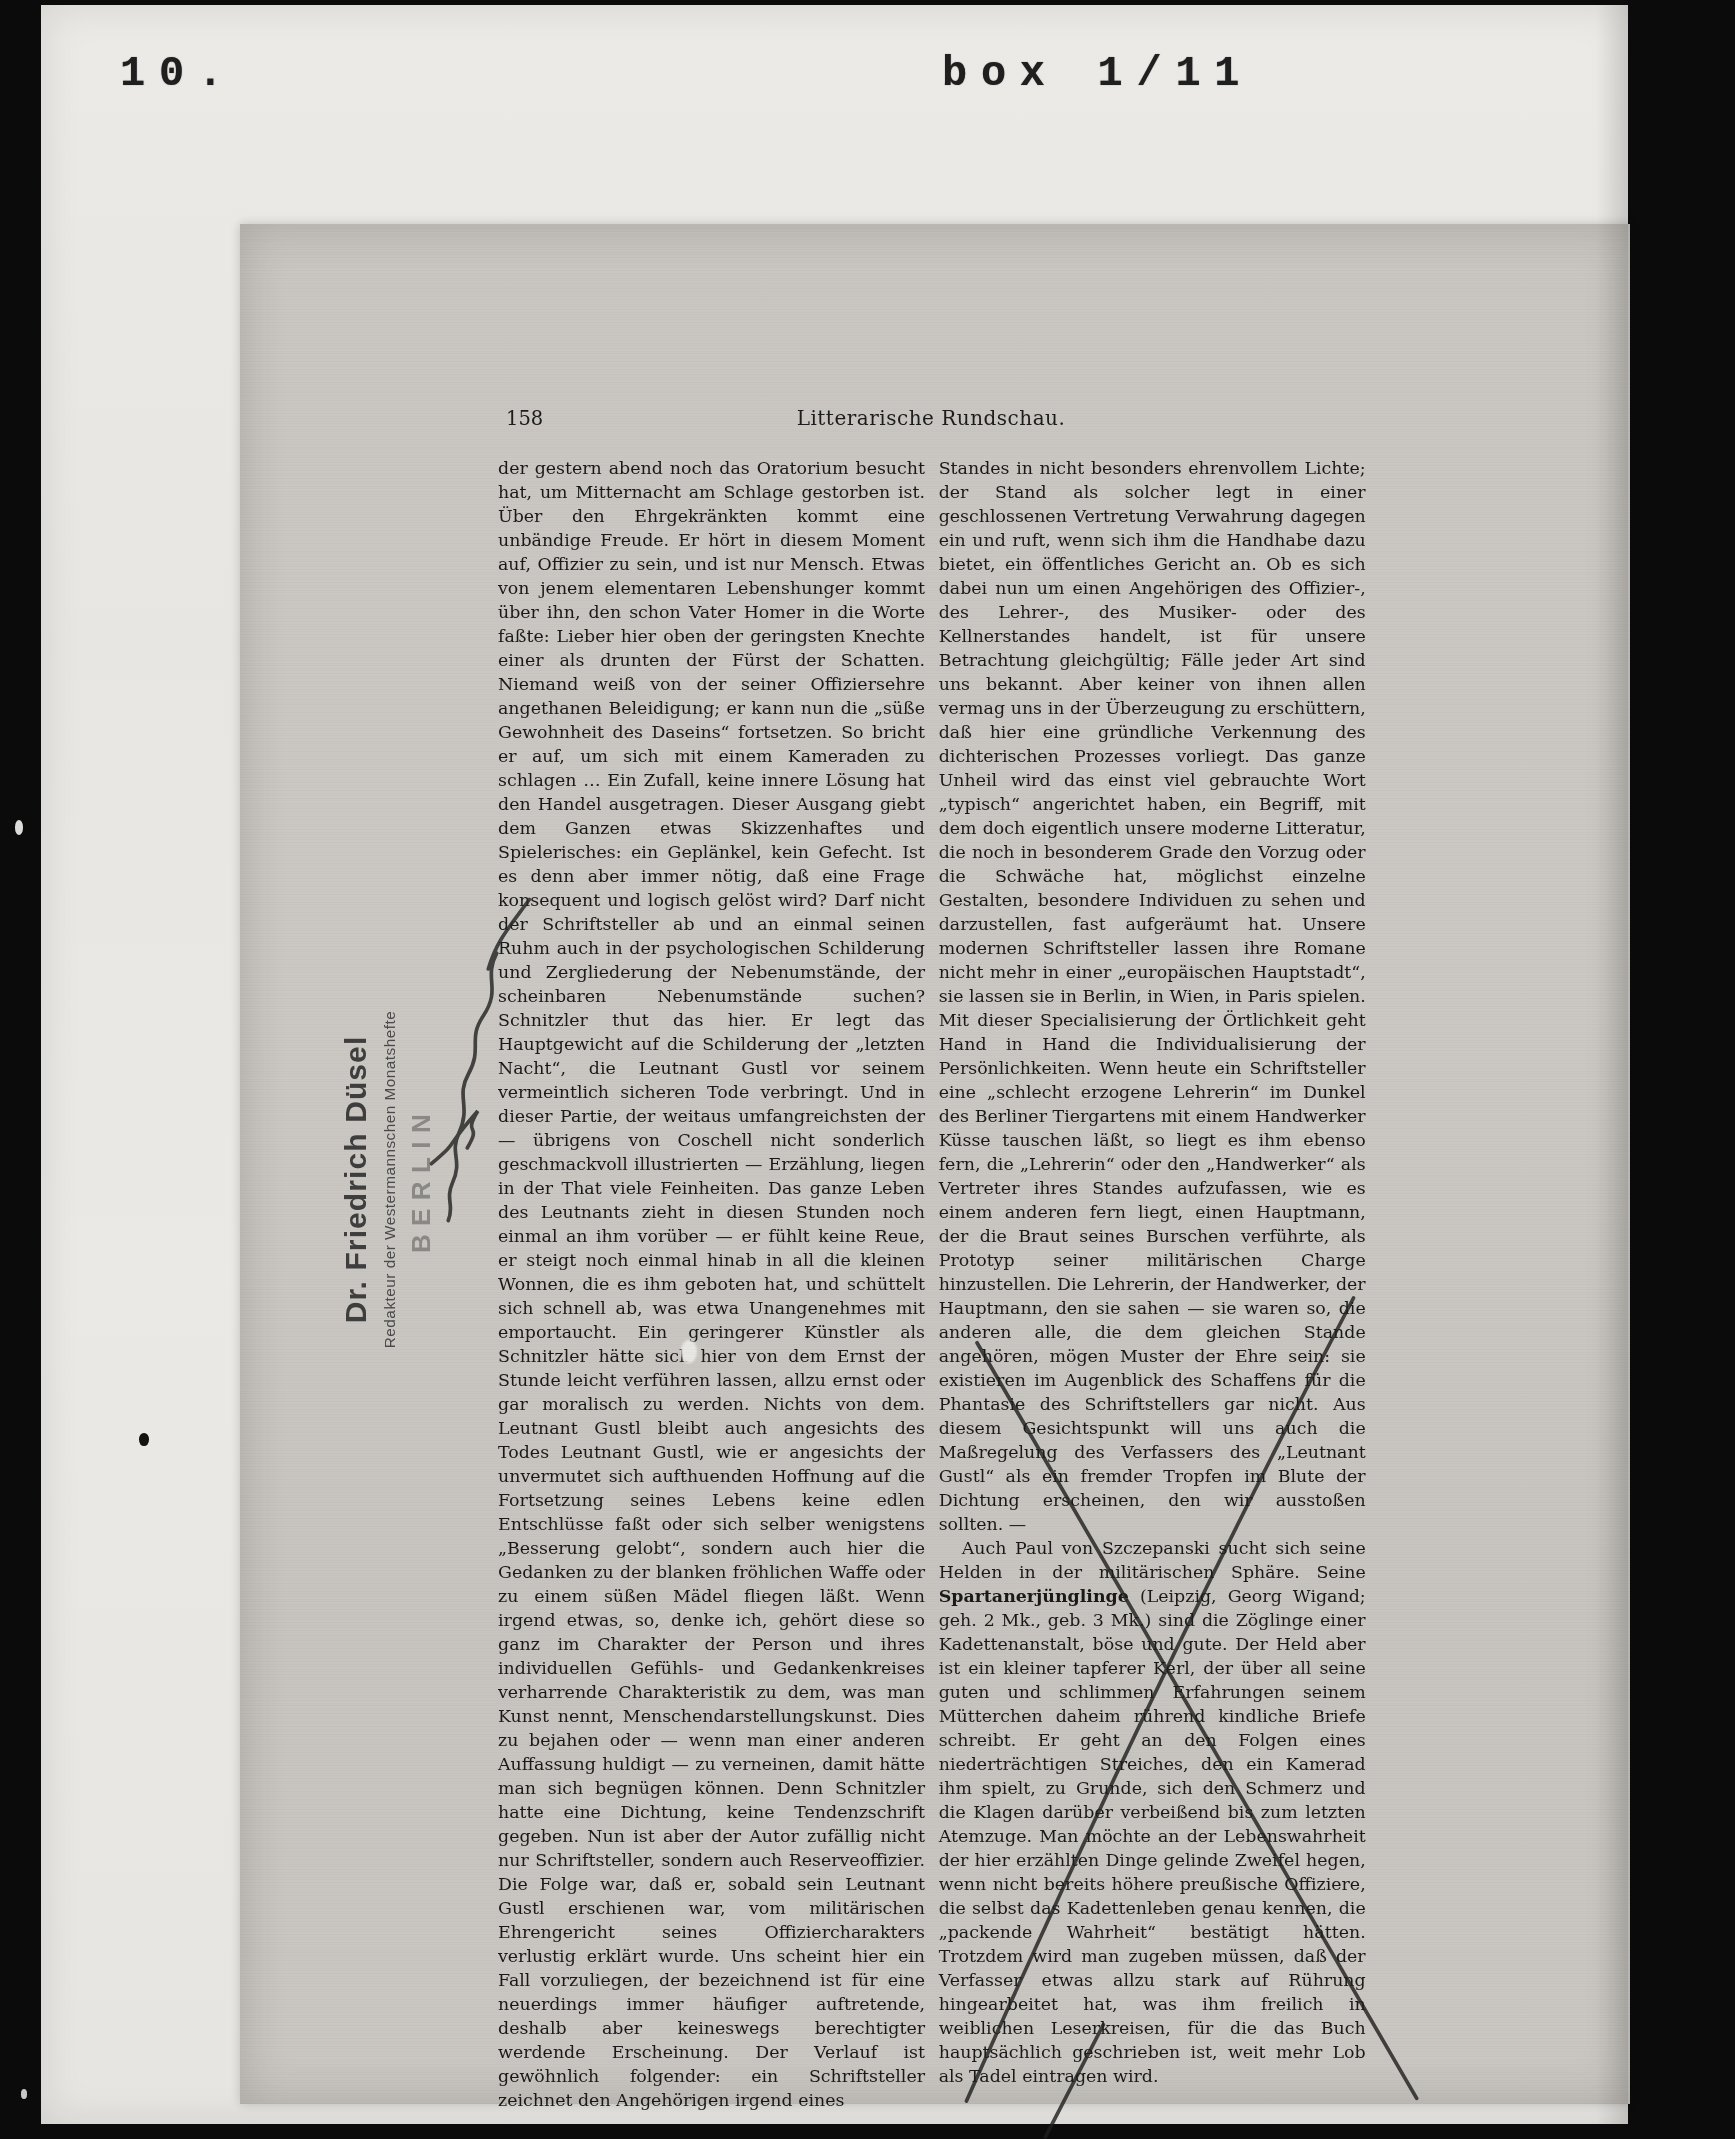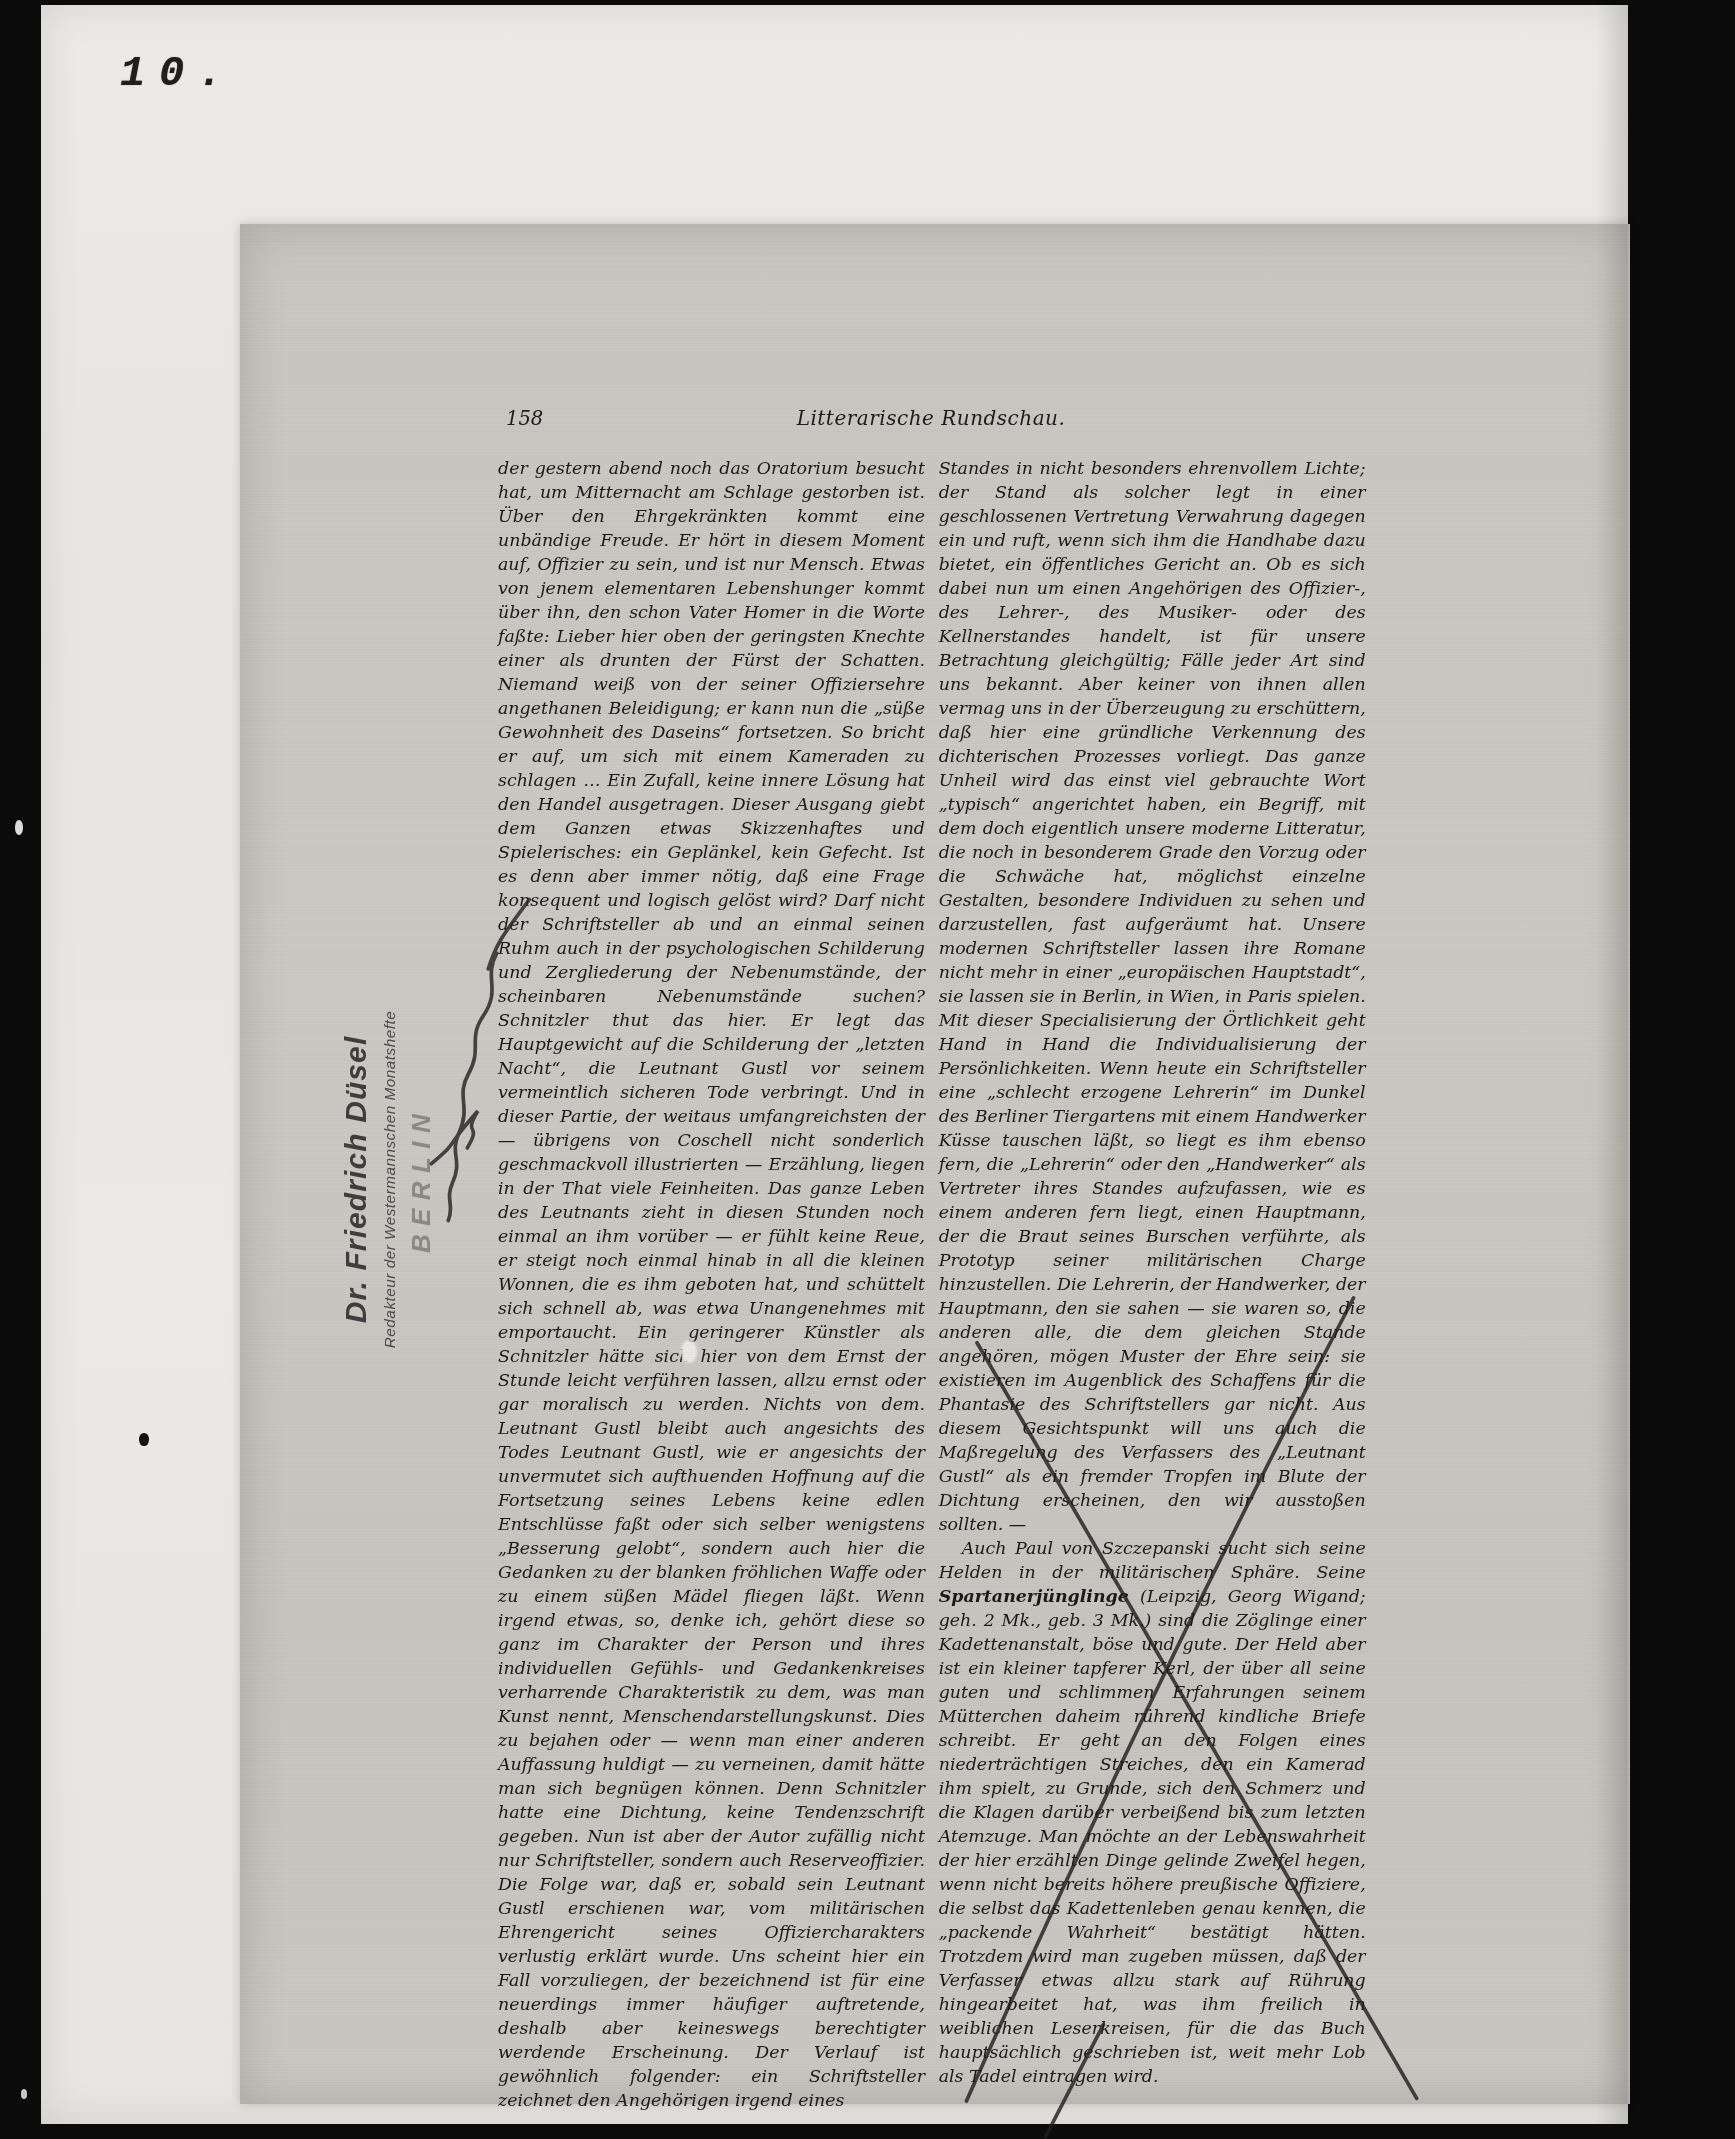--- a/index.html
+++ b/index.html
@@ -1,18 +1,18 @@
 <!DOCTYPE html>
 <html lang="de" style="font-size:8.4px"><head>
 <meta charset="utf-8">
 <style>
   html,body{margin:0;padding:0;background:#070707;}
   body{width:1736px;height:2140px;position:relative;overflow:hidden;
        font-family:"DejaVu Serif",serif;}
-  .stage{position:absolute;inset:0;background:#0b0b0b;font-style:italic;}
+  .stage{position:absolute;inset:0;background:#0b0b0b;}
   
   .card{position:absolute;left:41px;top:5.3px;width:1587px;height:2119px;
         background:linear-gradient(180deg,#ebeae7 0%,#e7e6e3 30%,#eae9e6 60%,#e6e5e2 100%);
         box-shadow:inset 0 0 42px rgba(0,0,0,.10);}
   .card::after{content:"";position:absolute;right:0;top:0;width:32px;height:100%;
         background:linear-gradient(90deg,transparent,rgba(0,0,0,.10));}
   
   .typed{position:absolute;top:45px;font-family:"Liberation Mono","DejaVu Sans Mono",monospace;
          font-weight:bold;font-size:42px;letter-spacing:13.7px;color:#1f1f1f;
          text-shadow:0 0 1.1px rgba(20,20,20,.55);white-space:nowrap;}
@@ -53,20 +53,21 @@
 <body>
 
 <div class="stage">
 
   <div class="corner-v"></div>
   <div class="corner-h"></div>
 
   <div class="card">
 
     <span class="typed t-num" style="position:absolute;">10.</span>
+    <span class="typed t-box" style="position:absolute;">box 1/11</span>
 
     <div class="page">
       <span class="pg-num">158</span>
       <span class="pg-title">Litterarische Rundschau.</span>
 
       <div class="cols">
         <div class="col">
           <p>der gestern abend noch das Oratorium besucht hat, um Mitternacht am Schlage gestorben ist. Über den Ehrgekränkten kommt eine unbändige Freude. Er hört in diesem Moment auf, Offizier zu sein, und ist nur Mensch. Etwas von jenem elementaren Lebenshunger kommt über ihn, den schon Vater Homer in die Worte faßte: Lieber hier oben der geringsten Knechte einer als drunten der Fürst der Schatten. Niemand weiß von der seiner Offiziersehre angethanen Beleidigung; er kann nun die „süße Gewohnheit des Daseins“ fortsetzen. So bricht er auf, um sich mit einem Kameraden zu schlagen … Ein Zufall, keine innere Lösung hat den Handel ausgetragen. Dieser Ausgang giebt dem Ganzen etwas Skizzenhaftes und Spielerisches: ein Geplänkel, kein Gefecht. Ist es denn aber immer nötig, daß eine Frage konsequent und logisch gelöst wird? Darf nicht der Schriftsteller ab und an einmal seinen Ruhm auch in der psychologischen Schilderung und Zergliederung der Nebenumstände, der scheinbaren Nebenumstände suchen? Schnitzler thut das hier. Er legt das Hauptgewicht auf die Schilderung der „letzten Nacht“, die Leutnant Gustl vor seinem vermeintlich sicheren Tode verbringt. Und in dieser Partie, der weitaus umfangreichsten der — übrigens von Coschell nicht sonderlich geschmackvoll illustrierten — Erzählung, liegen in der That viele Feinheiten. Das ganze Leben des Leutnants zieht in diesen Stunden noch einmal an ihm vorüber — er fühlt keine Reue, er steigt noch einmal hinab in all die kleinen Wonnen, die es ihm geboten hat, und schüttelt sich schnell ab, was etwa Unangenehmes mit emportaucht. Ein geringerer Künstler als Schnitzler hätte sich hier von dem Ernst der Stunde leicht verführen lassen, allzu ernst oder gar moralisch zu werden. Nichts von dem. Leutnant Gustl bleibt auch angesichts des Todes Leutnant Gustl, wie er angesichts der unvermutet sich aufthuenden Hoffnung auf die Fortsetzung seines Lebens keine edlen Entschlüsse faßt oder sich selber wenigstens „Besserung gelobt“, sondern auch hier die Gedanken zu der blanken fröhlichen Waffe oder zu einem süßen Mädel fliegen läßt. Wenn irgend etwas, so, denke ich, gehört diese so ganz im Charakter der Person und ihres individuellen Gefühls- und Gedankenkreises verharrende Charakteristik zu dem, was man Kunst nennt, Menschendarstellungskunst. Dies zu bejahen oder — wenn man einer anderen Auffassung huldigt — zu verneinen, damit hätte man sich begnügen können. Denn Schnitzler hatte eine Dichtung, keine Tendenzschrift gegeben. Nun ist aber der Autor zufällig nicht nur Schriftsteller, sondern auch Reserveoffizier. Die Folge war, daß er, sobald sein Leutnant Gustl erschienen war, vom militärischen Ehrengericht seines Offiziercharakters verlustig erklärt wurde. Uns scheint hier ein Fall vorzuliegen, der bezeichnend ist für eine neuerdings immer häufiger auftretende, deshalb aber keineswegs berechtigter werdende Erscheinung. Der Verlauf ist gewöhnlich folgender: ein Schriftsteller zeichnet den Angehörigen irgend eines</p>
         </div>
         <div class="col">

